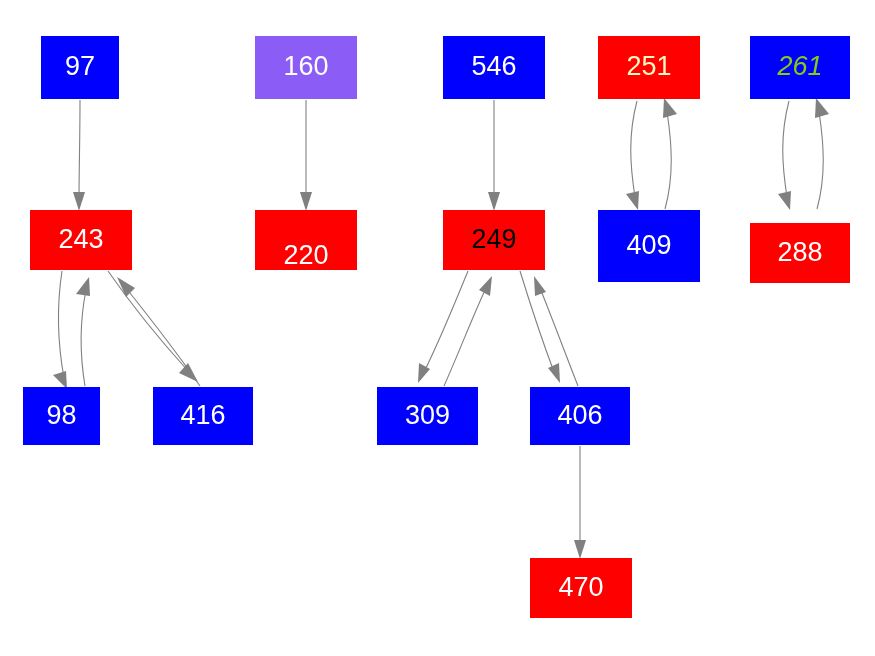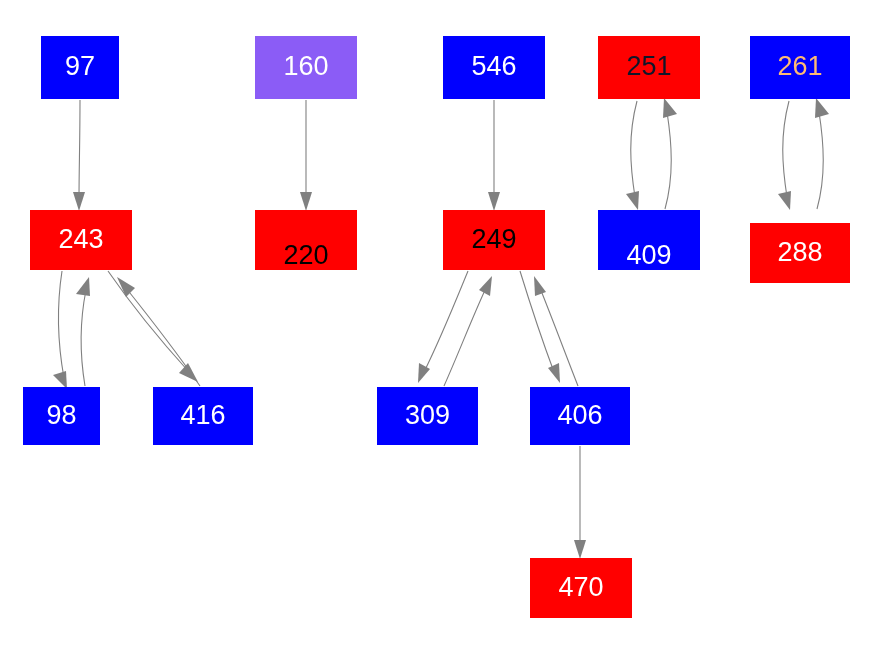--- a/index.html
+++ b/index.html
@@ -130,35 +130,35 @@
       <div class="node" style="left: 41px; top: 36px; width: 78px; height: 63px; background: rgb(0, 0, 255);">
         <span class="node-label" style="color: rgb(255, 255, 255);">97</span>
       </div>
       <div class="node" style="left: 255px; top: 36px; width: 102px; height: 63px; background: #8b5cf6;">
         <span class="node-label" style="color: rgb(255, 255, 255);">160</span>
       </div>
       <div class="node" style="left: 443px; top: 36px; width: 102px; height: 63px; background: rgb(0, 0, 255);">
         <span class="node-label" style="color: rgb(255, 255, 255);">546</span>
       </div>
       <div class="node" style="left: 598px; top: 36px; width: 102px; height: 63px; background: rgb(255, 0, 0);">
-        <span class="node-label" style="color: #0f172a;">251</span>
+        <span class="node-label" style="color: #fef9c3;">251</span>
       </div>
       <div class="node" style="left: 750px; top: 36px; width: 100px; height: 63px; background: rgb(0, 0, 255);">
-        <span class="node-label" style="color: #fdba74;">261</span>
+        <span class="node-label" style="color: #84cc16; font-style: italic;">261</span>
       </div>
       <div class="node" style="left: 30px; top: 210px; width: 102px; height: 60px; background: rgb(255, 0, 0);">
         <span class="node-label" style="color: rgb(255, 255, 255);">243</span>
       </div>
       <div class="node" style="left: 255px; top: 210px; width: 102px; height: 60px; background: rgb(255, 0, 0);">
-        <span class="node-label" style="color: #000000; margin-top: 33px;">220</span>
+        <span class="node-label" style="color: #ffffff; margin-top: 33px;">220</span>
       </div>
       <div class="node" style="left: 443px; top: 210px; width: 102px; height: 60px; background: rgb(255, 0, 0);">
         <span class="node-label" style="color: #000000;">249</span>
       </div>
-      <div class="node" style="left: 598px; top: 210px; width: 102px; height: 60px; background: rgb(0, 0, 255); align-items: flex-end;">
+      <div class="node" style="left: 598px; top: 210px; width: 102px; height: 72px; background: rgb(0, 0, 255);">
         <span class="node-label" style="color: rgb(255, 255, 255);">409</span>
       </div>
       <div class="node" style="left: 750px; top: 223px; width: 100px; height: 60px; background: rgb(255, 0, 0);">
         <span class="node-label" style="color: rgb(255, 255, 255);">288</span>
       </div>
       <div class="node" style="left: 23px; top: 387px; width: 77px; height: 58px; background: rgb(0, 0, 255);">
         <span class="node-label" style="color: rgb(255, 255, 255);">98</span>
       </div>
       <div class="node" style="left: 153px; top: 387px; width: 100px; height: 58px; background: rgb(0, 0, 255);">
         <span class="node-label" style="color: rgb(255, 255, 255);">416</span>

